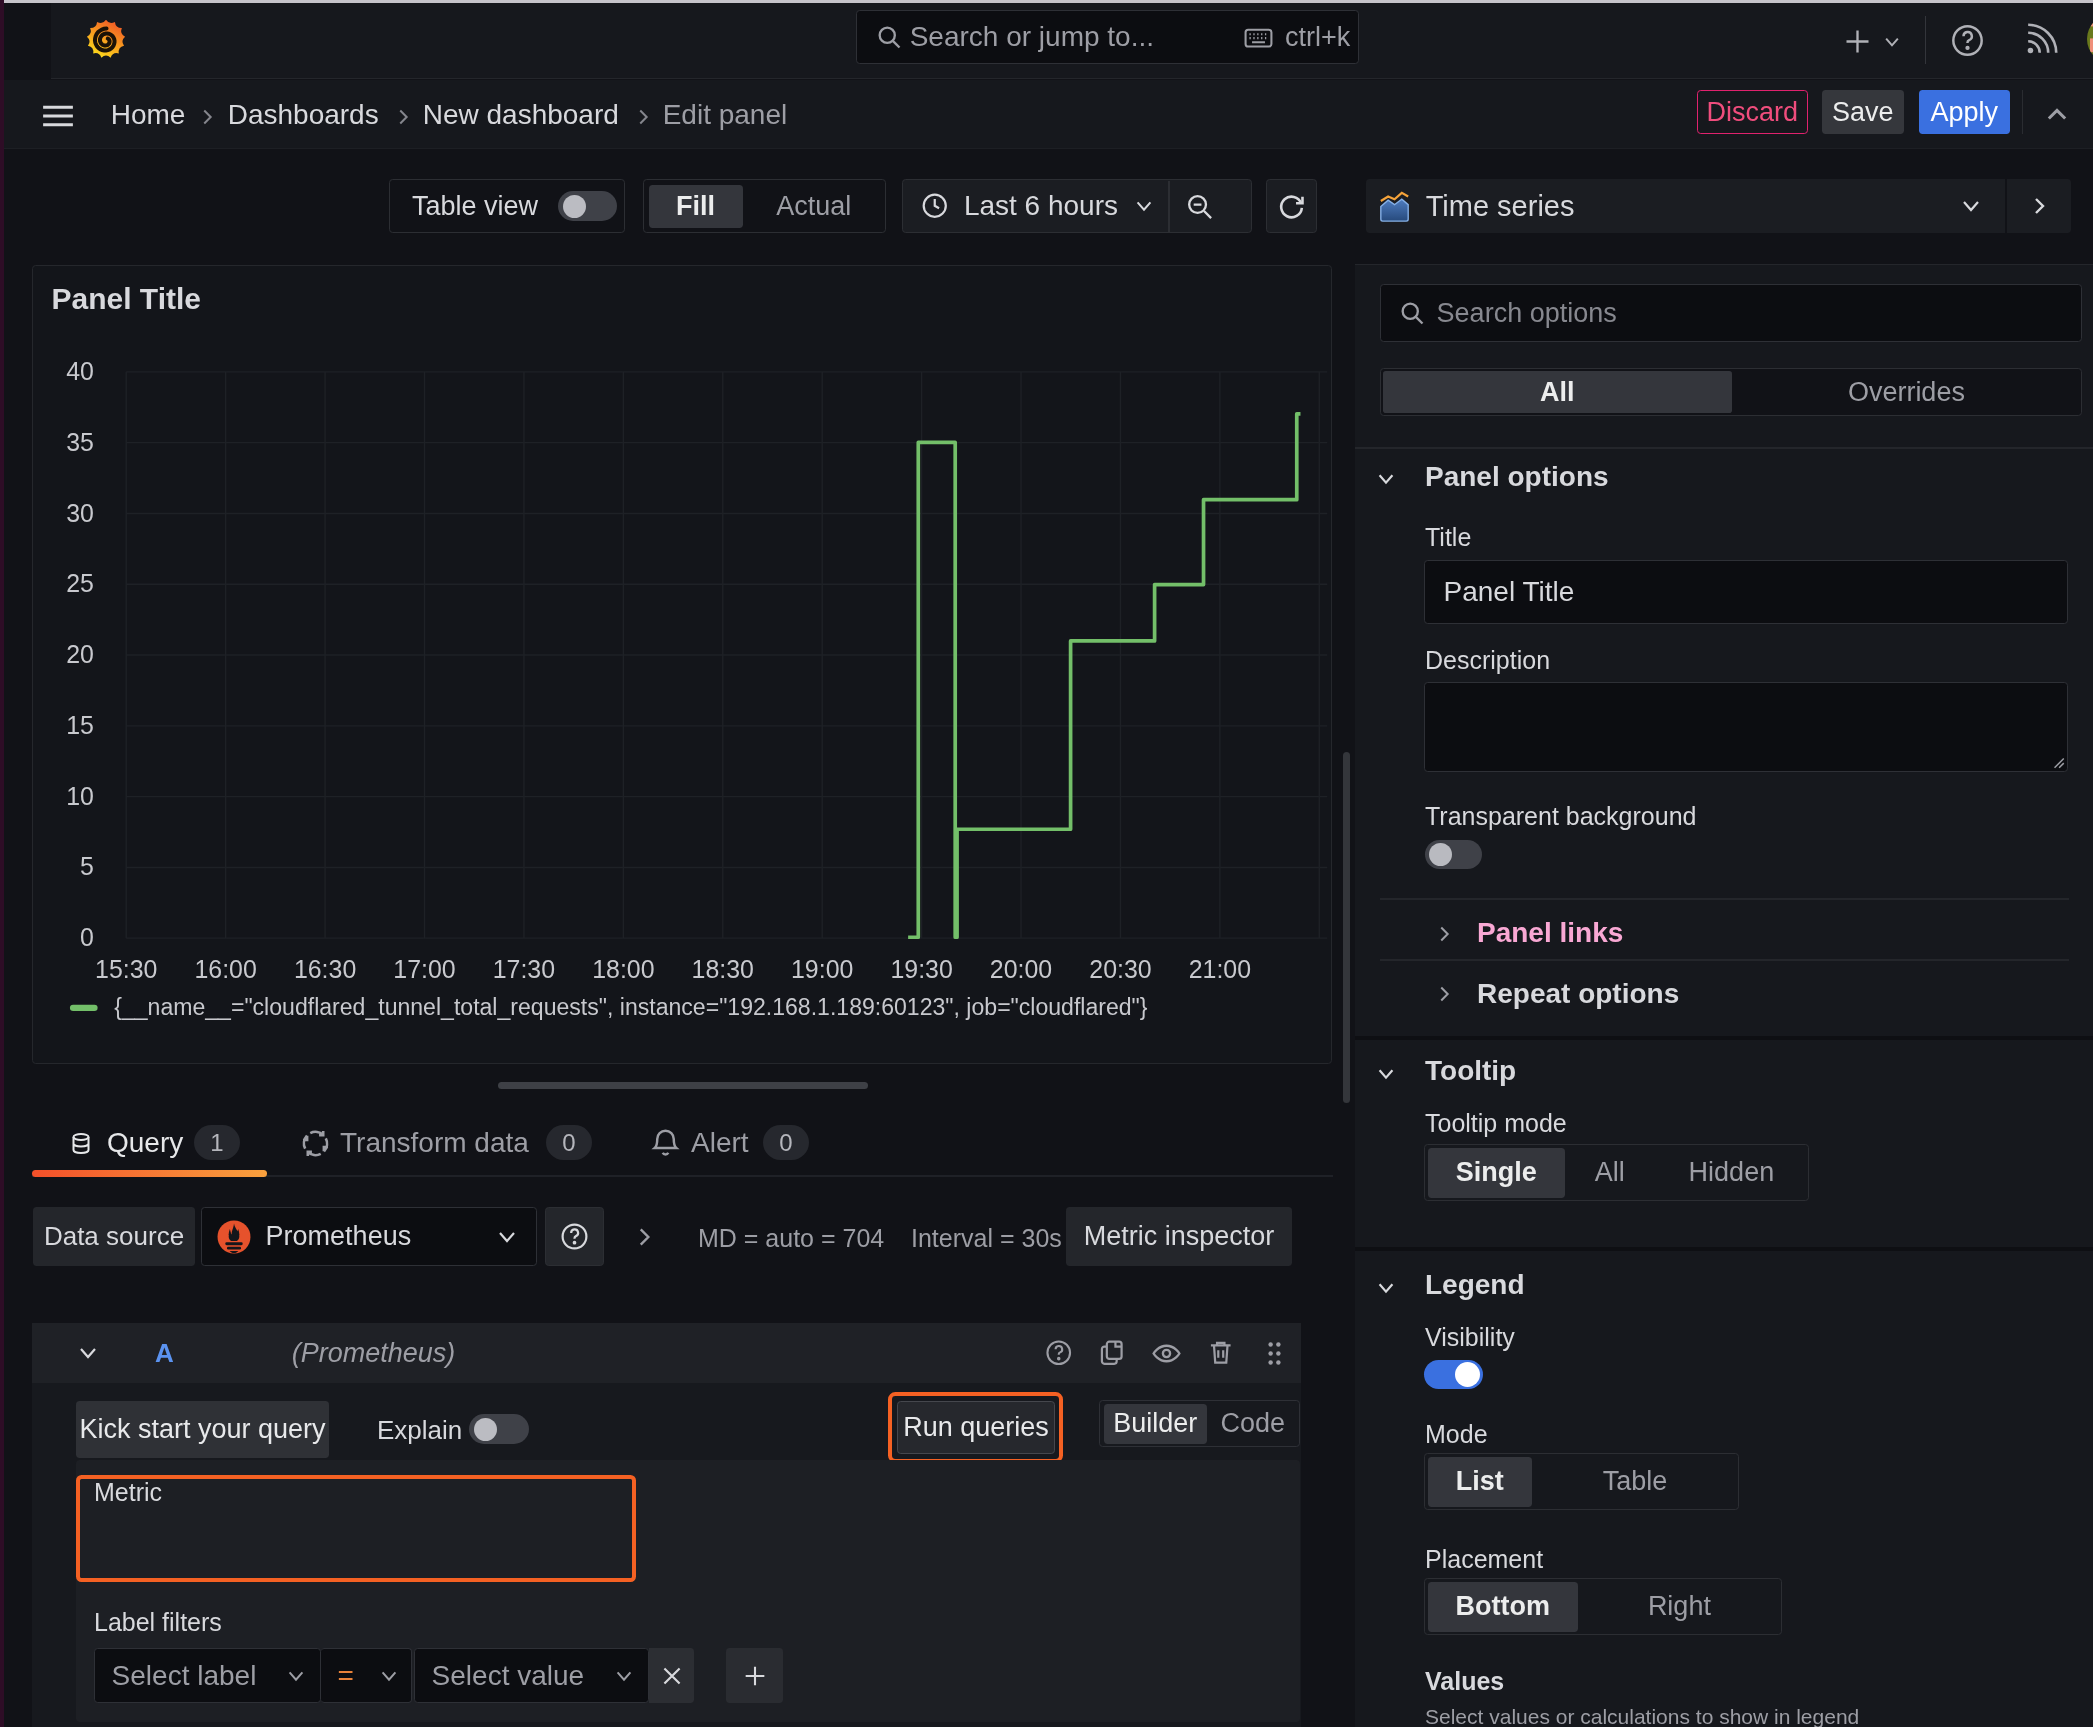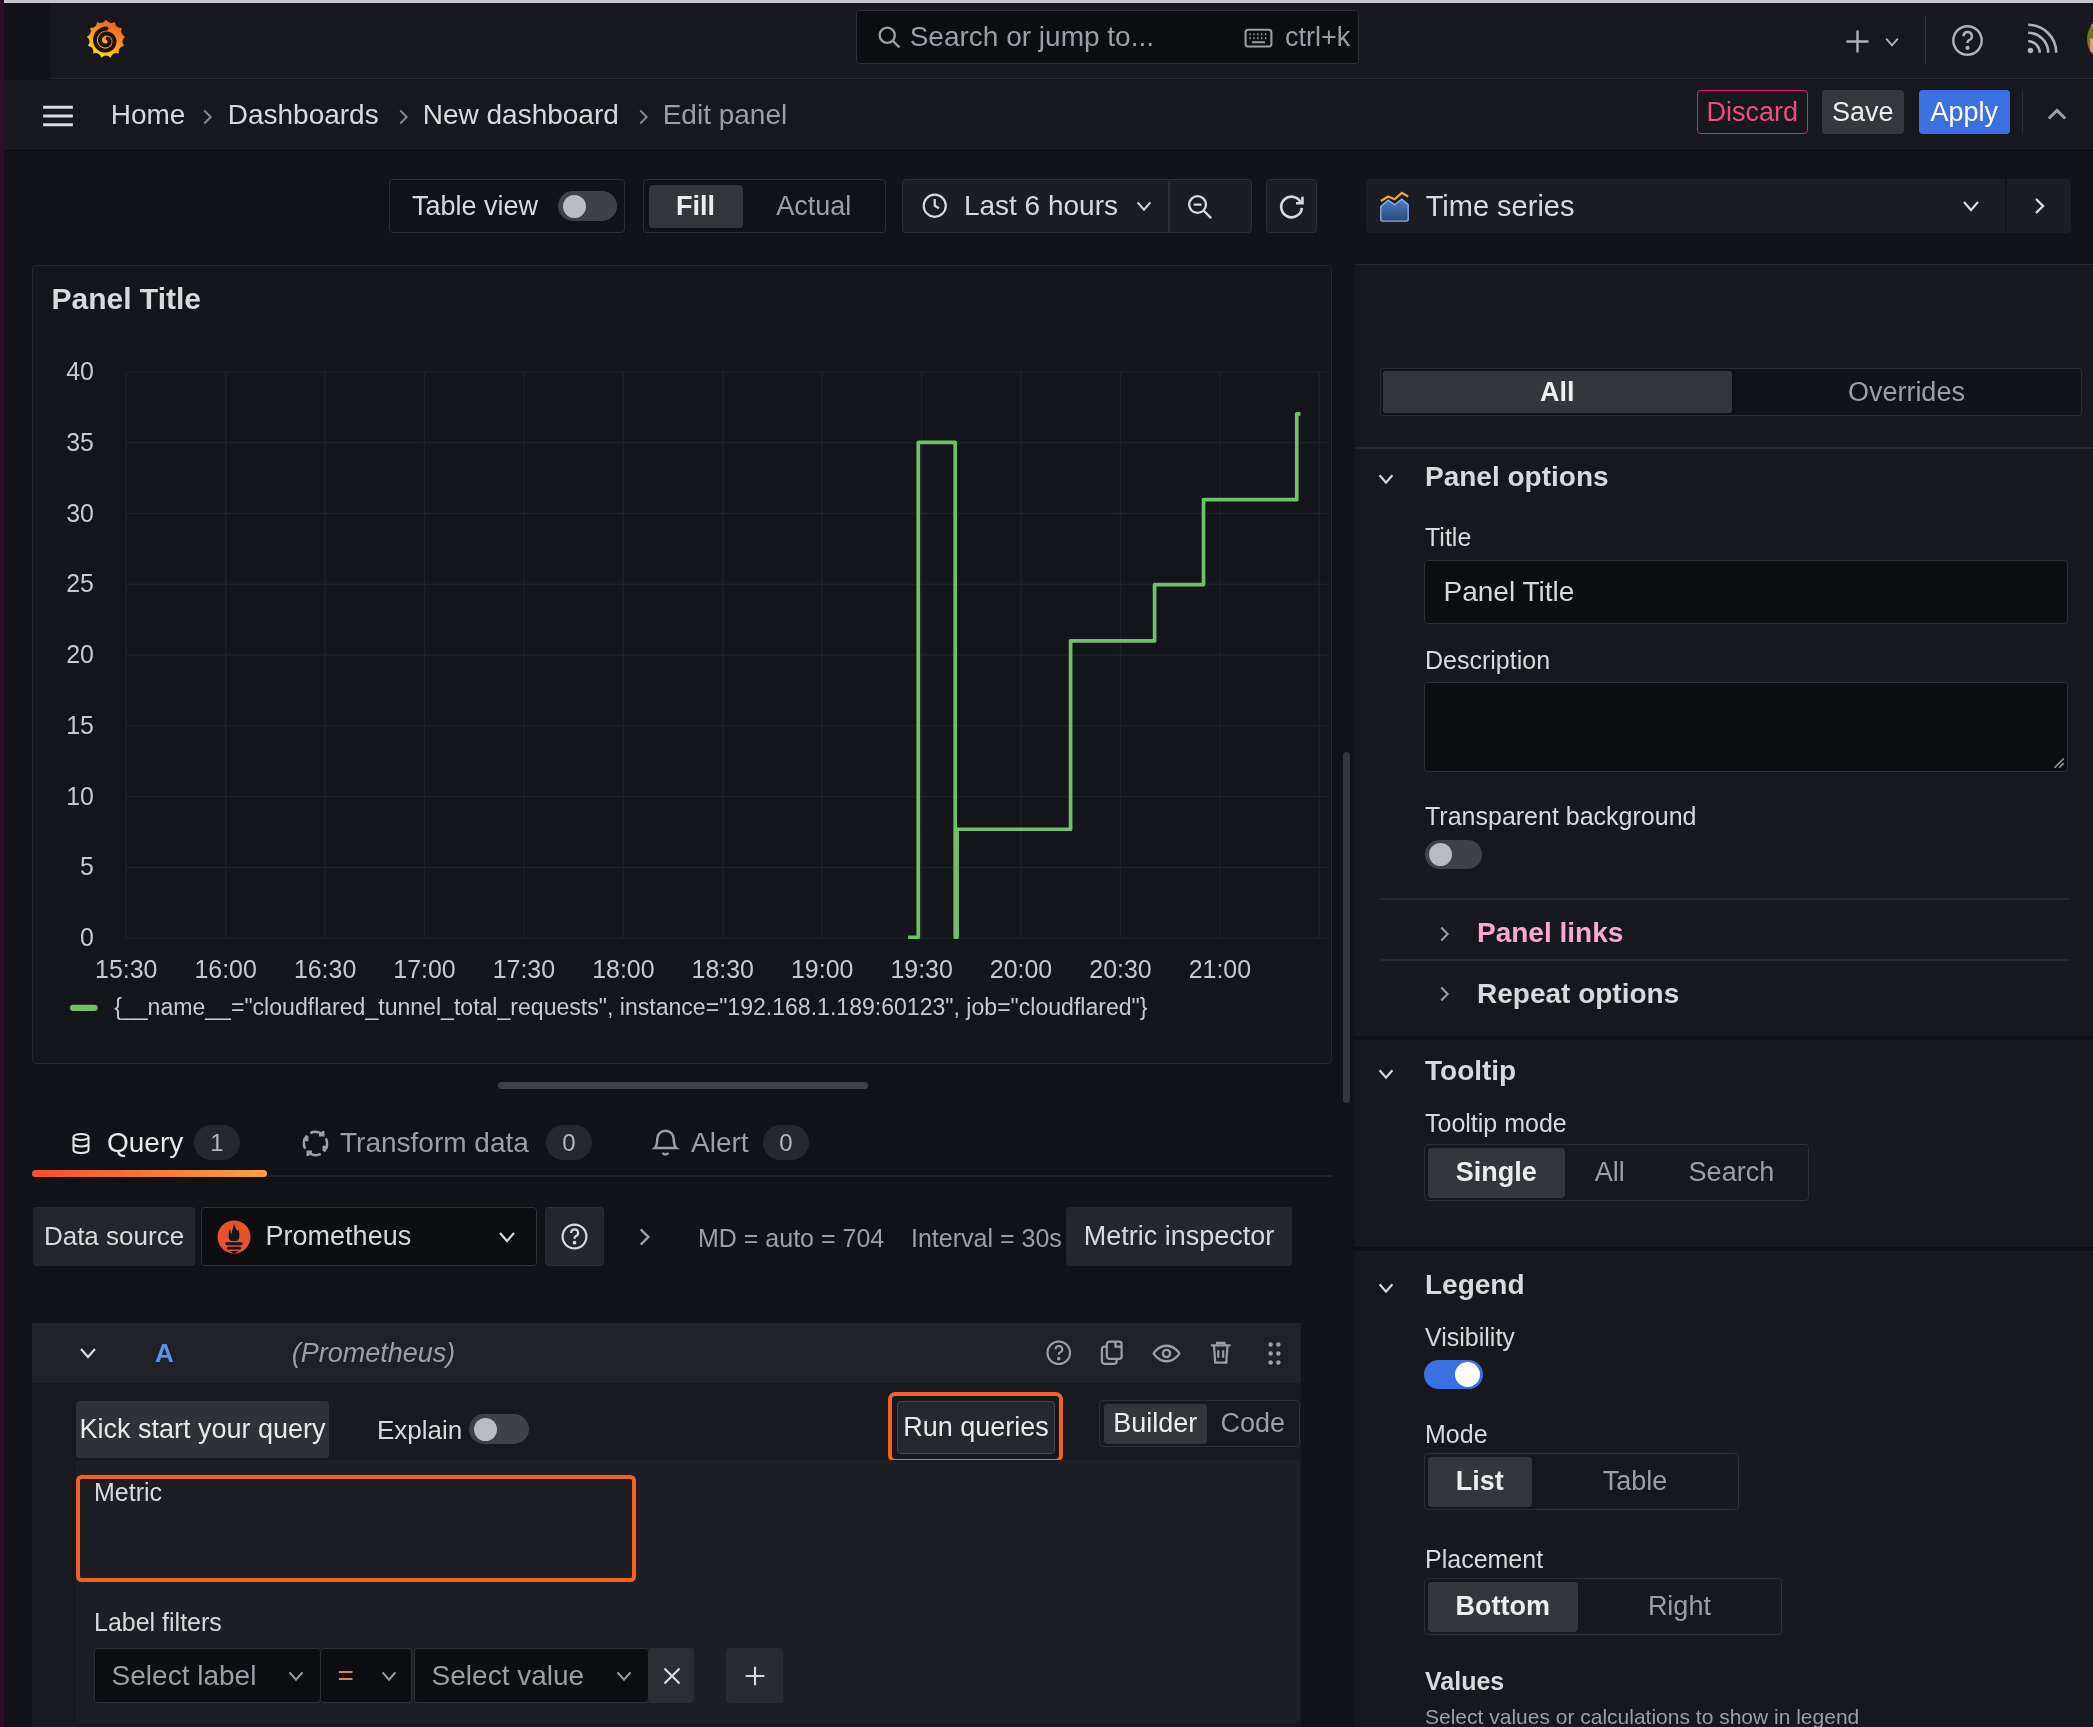--- a/index.html
+++ b/index.html
@@ -381,20 +381,27 @@
   <div class="abs row" style="left:694px;top:325px;width:57px;height:55px;background:#2a2c31;border-radius:3.7px;justify-content:center;">
     <svg width="28" height="28" viewBox="0 0 24 24" fill="none" stroke="#d8d9dd" stroke-width="1.8">
         <path d="M12 4v16M4 12h16"></path>
       </svg>
   </div>
 </div>
 
 <div class="abs" style="left:1355px;top:151px;width:738px;height:1576px;">
   <div class="abs" style="left:0;top:113px;width:738px;height:1464px;background:#16181d;border-top:1.8px solid #24262b;"></div>
 
+  <div class="abs row input" style="left:25px;top:133px;width:702px;height:58px;">
+    <svg style="margin-left:16.6px;" width="28" height="28" viewBox="0 0 24 24" fill="none" stroke="#9d9ea5" stroke-width="2">
+        <circle cx="10.5" cy="10.5" r="6.5"></circle>
+        <path d="M15.5 15.5L21 21"></path>
+      </svg>
+    <span class="txt" style="margin-left:11px;font-size:27px;color:#87888f;">Search options</span>
+  </div>
 
   <div class="abs row" style="left:25px;top:217px;width:702px;height:48px;border:1.8px solid #2c2e33;border-radius:3.7px;background:#111217;">
     <div class="row seg" style="margin-left:1.8px;width:349px;height:42px;justify-content:center;font-size:27px;font-weight:600;border-radius:2.8px;">All</div>
     <div class="row" style="flex:1;justify-content:center;font-size:27px;color:#9d9ea5;">Overrides</div>
   </div>
   <div class="abs" style="left:0;top:296px;width:738px;height:1.8px;background:#24262b;"></div>
 
   <svg class="abs" style="left:20px;top:317px;" width="22" height="22" viewBox="0 0 24 24" fill="none" stroke="#d8d9dd" stroke-width="2.4">
       <path d="M5 8l7 8 7-8"></path>
     </svg>
@@ -428,21 +435,21 @@
   <div class="abs" style="left:0;top:885px;width:738px;height:3.7px;background:#0e0f13;"></div>
 
   <svg class="abs" style="left:20px;top:912px;" width="22" height="22" viewBox="0 0 24 24" fill="none" stroke="#d8d9dd" stroke-width="2.4">
       <path d="M5 8l7 8 7-8"></path>
     </svg>
   <span class="abs txt" style="left:70px;top:904px;font-size:28px;font-weight:600;color:#d8d9dd;">Tooltip</span>
   <span class="abs txt" style="left:70px;top:958px;font-size:25px;font-weight:500;color:#d8d9dd;">Tooltip mode</span>
   <div class="abs row" style="left:69px;top:993px;width:385px;height:57px;border:1.8px solid #2c2e33;border-radius:3.7px;">
     <div class="row seg" style="margin-left:2.8px;width:137px;height:50px;justify-content:center;font-size:27px;font-weight:600;">Single</div>
     <div class="row" style="width:90px;justify-content:center;font-size:27px;color:#9d9ea5;">All</div>
-    <div class="row" style="flex:1;justify-content:center;font-size:27px;color:#9d9ea5;">Search</div>
+    <div class="row" style="flex:1;justify-content:center;font-size:27px;color:#9d9ea5;">Hidden</div>
   </div>
   <div class="abs" style="left:0;top:1096px;width:738px;height:3.7px;background:#0e0f13;"></div>
 
   <svg class="abs" style="left:20px;top:1126px;" width="22" height="22" viewBox="0 0 24 24" fill="none" stroke="#d8d9dd" stroke-width="2.4">
       <path d="M5 8l7 8 7-8"></path>
     </svg>
   <span class="abs txt" style="left:70px;top:1118px;font-size:28px;font-weight:600;color:#d8d9dd;">Legend</span>
   <span class="abs txt" style="left:70px;top:1172px;font-size:25px;font-weight:500;color:#d8d9dd;">Visibility</span>
   <div class="abs" style="left:69px;top:1209px;width:59px;height:29px;background:#3a70e0;border-radius:14.8px;">
     <div style="position:absolute;right:2.8px;top:1.8px;width:25px;height:25px;border-radius:50%;background:#ffffff;"></div>

